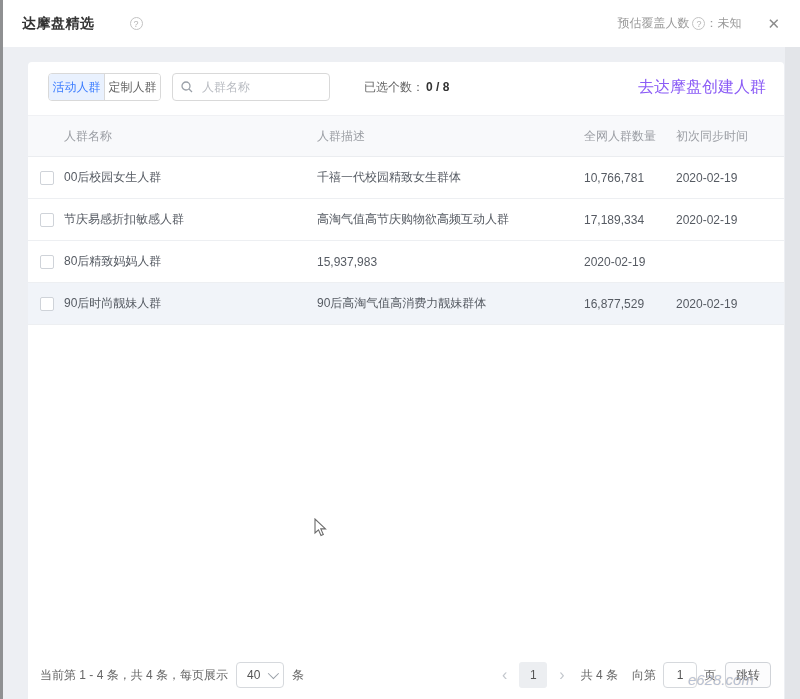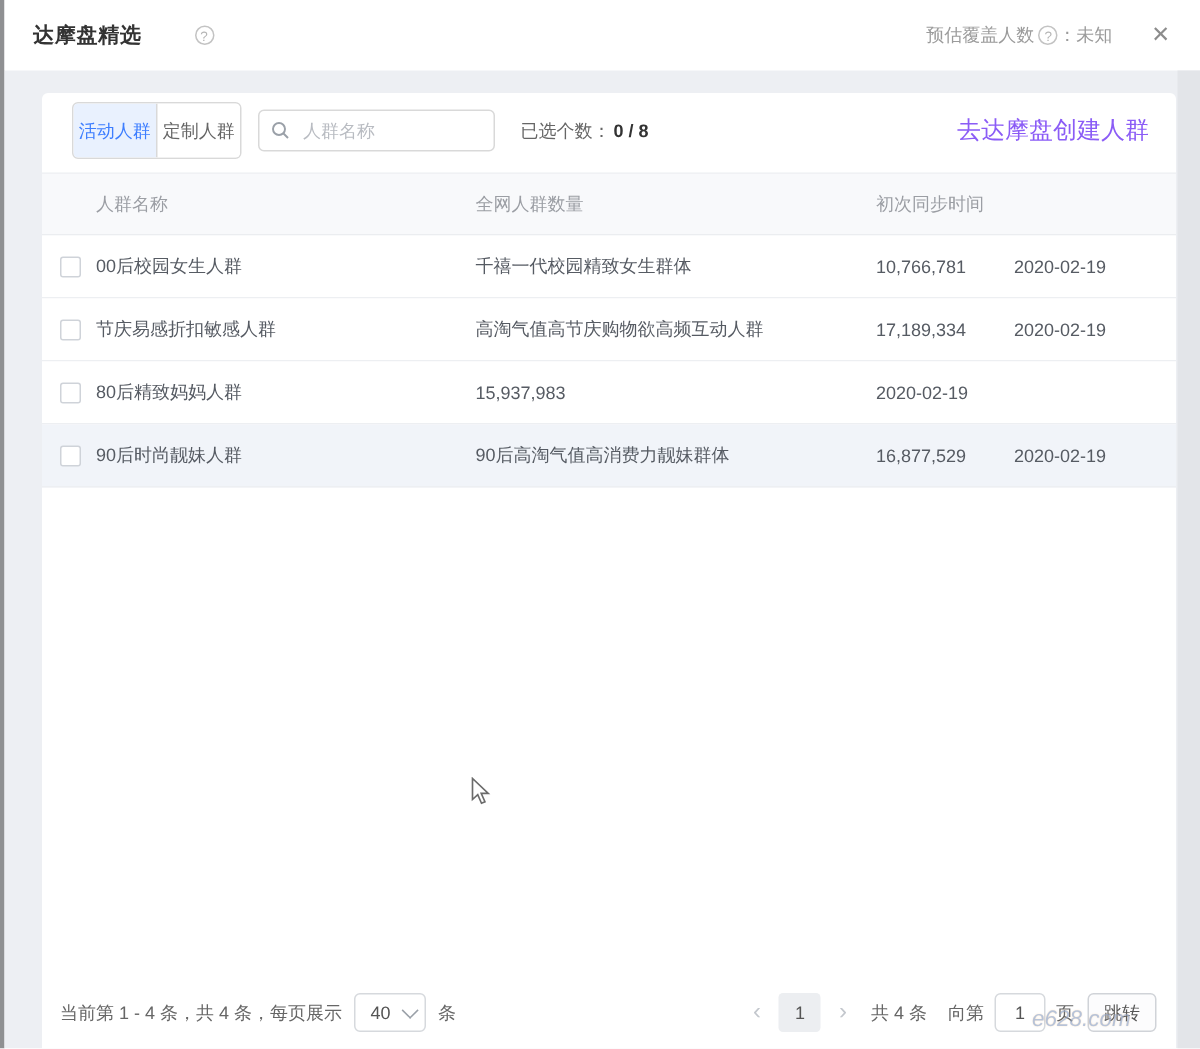--- a/index.html
+++ b/index.html
@@ -24,38 +24,38 @@
   .coverage{display:flex;align-items:center;margin-left:20px;}
   .close-x{margin-left:26px;font-size:15px;color:#8c8c8c;cursor:pointer;line-height:1;}
   .gray-bg{position:absolute;left:3px;top:47px;right:0;bottom:0;background:#edeff3;}
   .right-strip{position:absolute;right:0;top:47px;width:15px;bottom:0;background:#e3e5e9;}
   .panel{
     position:absolute;left:28px;top:62px;width:756px;height:637px;
     background:#ffffff;border-radius:4px 4px 0 0;
   }
   
   .toolbar{position:absolute;top:11px;left:20px;right:18px;height:28px;display:flex;align-items:center;}
-  .tab-group{display:flex;height:38px;border:1px solid #d9d9d9;border-radius:4px;overflow:hidden;box-sizing:border-box;background:#fff;}
+  .tab-group{display:flex;height:28px;border:1px solid #d9d9d9;border-radius:4px;overflow:hidden;box-sizing:border-box;background:#fff;}
   .tab{
     display:flex;align-items:center;justify-content:center;
     width:55px;font-size:12px;color:#666;cursor:pointer;background:#fff;
   }
   .tab.active{background:#e9f1fe;color:#3d7eff;}
   .tab + .tab{border-left:1px solid #d9d9d9;}
   .search-box{
     margin-left:11px;width:158px;height:28px;border:1px solid #d9d9d9;border-radius:4px;
     display:flex;align-items:center;box-sizing:border-box;background:#fff;padding:0 8px;
   }
   .search-box svg{flex:0 0 auto;margin-right:7px;}
   .search-box input{
     border:none;outline:none;flex:1;min-width:0;font-size:12px;color:#333;
     font-family:"Liberation Sans","DejaVu Sans",sans-serif;background:transparent;
   }
   .search-box input::placeholder{color:#b9bcc2;}
-  .selected-info{margin-left:17px;font-size:12px;color:#666;display:flex;align-items:center;}
+  .selected-info{margin-left:34px;font-size:12px;color:#666;display:flex;align-items:center;}
   .selected-info b{color:#333;margin-left:2px;font-weight:bold;}
   .create-link{margin-left:auto;font-size:16px;color:#8b5cf6;cursor:pointer;text-decoration:none;}
   
   .table{position:absolute;top:53px;left:0;right:0;}
   .tr{
     display:grid;grid-template-columns:36px 253px 267px 92px 1fr;
     align-items:center;height:42px;font-size:12px;
   }
   .thead{background:#f8f9fb;color:#9b9ea4;border-top:1px solid #f0f1f4;border-bottom:1px solid #ebedf0;box-sizing:border-box;}
   .row{color:#565b63;border-bottom:1px solid #edeff2;box-sizing:border-box;background:#fff;}
@@ -145,20 +145,21 @@
       <span>已选个数：</span>
       <b>0 / 8</b>
     </span>
     <a class="create-link">去达摩盘创建人群</a>
   </div>
 
   <div class="table">
     <div class="tr thead">
       <div class="cell-check"></div>
       <div>人群名称</div>
+      <div>人群描述</div>
       <div>全网人群数量</div>
       <div>初次同步时间</div>
     </div>
 
     <div class="tr row">
       <div class="cell-check">
           <span class="checkbox"></span>
         </div>
       <div>00后校园女生人群</div>
       <div>千禧一代校园精致女生群体</div>

